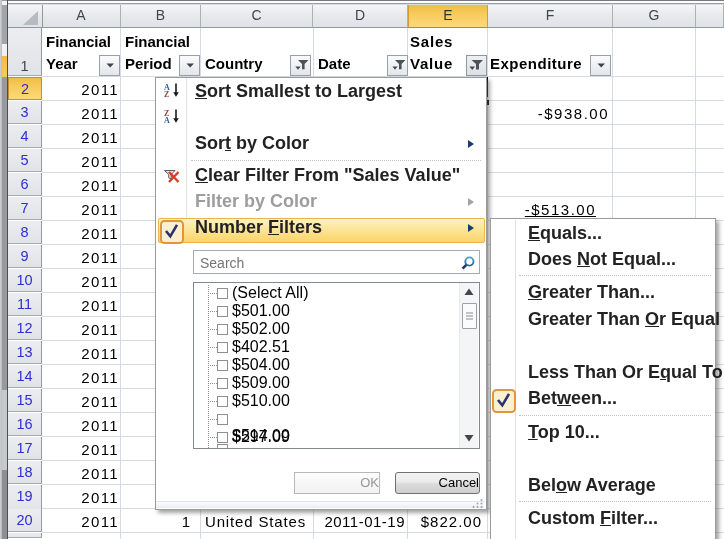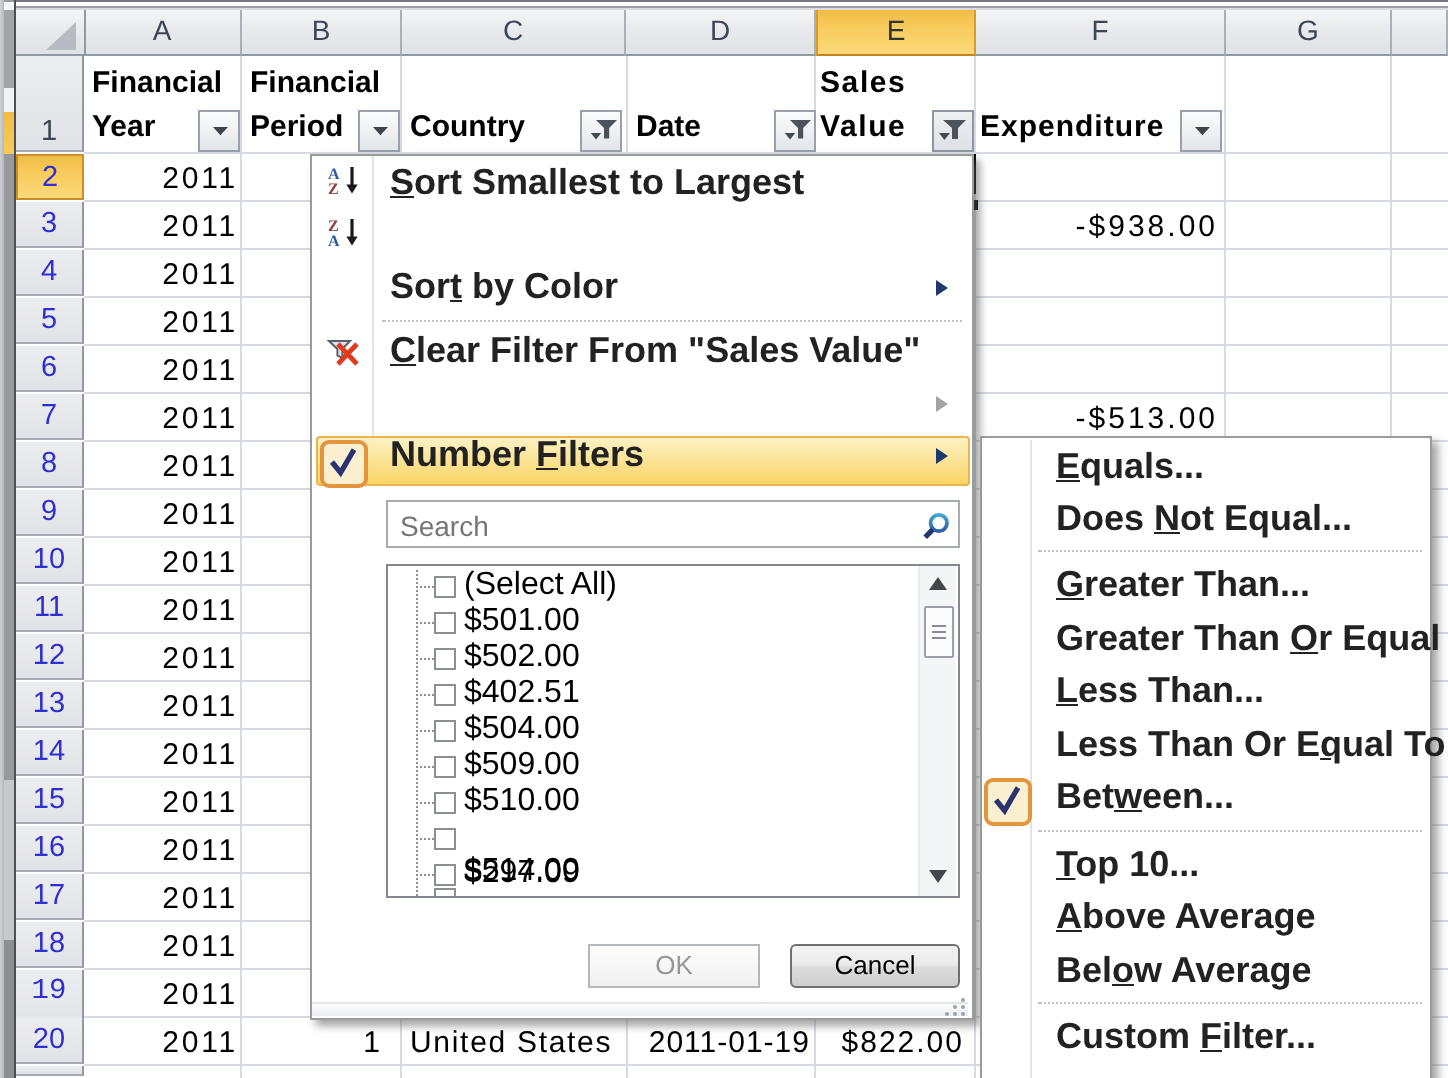--- a/index.html
+++ b/index.html
@@ -59,21 +59,21 @@
 #listbox{left:193px;top:282px;width:287px;height:167px;box-sizing:border-box;border:1px solid #828790;background:#fff;overflow:hidden;}
 .litem{position:absolute;font-size:16px;color:#000;white-space:nowrap;}
 .lchk{position:absolute;left:23px;width:11px;height:11px;border:1px solid #8b8f94;background:#fff;box-sizing:border-box;}
 .treev{position:absolute;left:14px;width:1px;background-image:linear-gradient(180deg,#909090 1px,transparent 1px);background-size:1px 2px;}
 .treeh{position:absolute;left:14px;height:1px;width:9px;background-image:linear-gradient(90deg,#909090 1px,transparent 1px);background-size:2px 1px;}
 
 #sbar{left:459px;top:283px;width:19px;height:165px;background:#f4f5f6;border-left:1px solid #e8eaec;box-sizing:border-box;}
 .sbtn{position:absolute;left:0px;width:18px;height:17px;}
 #sthumb{position:absolute;left:1.5px;top:20px;width:15px;height:26px;box-sizing:border-box;background:#fbfbfb;border:1px solid #9aa0a6;border-radius:1px;}
 
-.btn{box-sizing:border-box;font-size:13px;text-align:center;}
+.btn{box-sizing:border-box;font-size:13px;text-align:right;}
 #okbtn{left:294px;top:472px;width:86px;height:22px;line-height:20px;border:1px solid #b5b8bb;background:linear-gradient(180deg,#fdfdfd,#f1f1f2);color:#969696;}
 #cancelbtn{left:395px;top:472px;width:85px;height:22px;line-height:20px;border:1px solid #707070;border-radius:3px;
   background:linear-gradient(180deg,#f2f2f2 0,#ebebeb 45%,#dbdbdb 55%,#cfcfcf 100%);color:#000;}
 </style>
 </head>
 <body>
 
 <div id="grid">
 <div class="abs vline" style="left:120px;"></div>
 <div class="abs vline" style="left:200px;"></div>
@@ -124,21 +124,21 @@
 <div class="abs rowhdr" style="top:245px;height:23px;line-height:23px;">9</div>
 <div class="abs rowhdr" style="top:269px;height:23px;line-height:23px;">10</div>
 <div class="abs rowhdr" style="top:293px;height:23px;line-height:23px;">11</div>
 <div class="abs rowhdr" style="top:317px;height:23px;line-height:23px;">12</div>
 <div class="abs rowhdr" style="top:341px;height:23px;line-height:23px;">13</div>
 <div class="abs rowhdr" style="top:365px;height:23px;line-height:23px;">14</div>
 <div class="abs rowhdr" style="top:389px;height:23px;line-height:23px;">15</div>
 <div class="abs rowhdr" style="top:413px;height:23px;line-height:23px;">16</div>
 <div class="abs rowhdr" style="top:437px;height:23px;line-height:23px;">17</div>
 <div class="abs rowhdr" style="top:461px;height:23px;line-height:23px;">18</div>
-<div class="abs rowhdr" style="top:485px;height:31px;line-height:23px;font-family:Liberation Mono, monospace;">19</div>
+<div class="abs rowhdr" style="top:485px;height:31px;line-height:23px;">19</div>
 <div class="abs rowhdr" style="top:509px;height:23px;line-height:23px;">20</div>
 <div class="abs rowhdr" style="top:533px;height:5px;line-height:5px;"></div>
 </div>
 
 <div class="abs" id="topchrome"></div>
 <div class="abs" id="leftstrip">
     <div class="s1"></div>
     <div class="s2"></div>
     <div class="s3"></div>
     <div class="s4"></div>
@@ -200,21 +200,21 @@
 <div class="abs cell" style="left:42px;top:413px;width:77px;text-align:right;letter-spacing:1.4px;">2011</div>
 <div class="abs cell" style="left:42px;top:437px;width:77px;text-align:right;letter-spacing:1.4px;">2011</div>
 <div class="abs cell" style="left:42px;top:461px;width:77px;text-align:right;letter-spacing:1.4px;">2011</div>
 <div class="abs cell" style="left:42px;top:485px;width:77px;text-align:right;letter-spacing:1.4px;">2011</div>
 <div class="abs cell" style="left:42px;top:509px;width:77px;text-align:right;letter-spacing:1.4px;">2011</div>
 </div>
 <div class="abs cell" style="left:488px;top:101px;width:124px;">
     <span style="position:absolute;right:3px;letter-spacing:1.5px;">-$938.00</span>
   </div>
 <div class="abs cell" style="left:488px;top:197px;width:124px;">
-    <span style="position:absolute;right:3px;letter-spacing:1.5px;">-$513.00</span>
+    <span style="position:absolute;right:16px;letter-spacing:1.5px;text-decoration:underline;">-$513.00</span>
   </div>
 <div class="abs cell" style="left:121px;top:509px;width:75px;">
     <span style="position:absolute;right:6px;">1</span>
   </div>
 <div class="abs cell" style="left:205px;top:509px;letter-spacing:0.85px;">United States</div>
 <div class="abs cell" style="left:313px;top:509px;width:94px;">
     <span style="position:absolute;right:2px;letter-spacing:0.5px;">2011-01-19</span>
   </div>
 <div class="abs cell" style="left:408px;top:509px;width:79px;">
     <span style="position:absolute;right:5px;letter-spacing:1px;">$822.00</span>
@@ -223,20 +223,21 @@
 <div class="abs" style="left:485.5px;top:77px;width:2.5px;height:19.5px;background:#000;"></div>
 <div class="abs" style="left:484.5px;top:99.5px;width:4.5px;height:5px;background:#000;"></div>
 
 <div class="abs menu" id="mainmenu" style="left:155px;top:77px;width:330px;height:431px;">
   <div class="abs" style="left:30px;top:0px;width:1px;height:165px;background:#e2e2e2;"></div>
 
   <div class="abs mitem" style="left:39px;top:2px;"><u>S</u>ort Smallest to Largest</div>
   <div class="abs mitem" style="left:39px;top:54px;">Sor<u>t</u> by Color</div>
   <div class="abs msep" style="left:35px;top:82px;width:290px;"></div>
   <div class="abs mitem" style="left:39px;top:86px;"><u>C</u>lear Filter From "Sales Value"</div>
+  <div class="abs mitem mgrey" style="left:39px;top:112px;">Filter by Color</div>
   <div class="abs hl" style="left:1.5px;top:140px;width:327px;height:25px;"></div>
   <div class="abs mitem" style="left:39px;top:138px;">Number <u>F</u>ilters</div>
 
   <div class="abs marrow" style="left:312px;top:62px;"></div>
   <div class="abs marrow marrowg" style="left:312px;top:120px;"></div>
   <div class="abs marrow" style="left:312px;top:146px;"></div>
 
   <svg class="abs" style="left:3px;top:4px;" width="24" height="18">
     <text x="5" y="7.5" font-family="Liberation Serif" font-weight="bold" font-size="8" fill="#2e5c9e">A</text>
     <text x="5" y="15" font-family="Liberation Serif" font-weight="bold" font-size="8" fill="#94403c">Z</text>
@@ -334,26 +335,24 @@
     <circle cx="11.5" cy="9" r="1" fill="#9aa3ac"></circle>
 </svg>
 
 <div class="abs menu" id="submenu" style="left:490px;top:218px;width:224px;height:330px;">
   <div class="abs" style="left:24px;top:1px;width:1px;height:328px;background:#e2e2e2;"></div>
   <div class="abs mitem" style="left:37px;top:3px;"><u>E</u>quals...</div>
   <div class="abs mitem" style="left:37px;top:29px;">Does <u>N</u>ot Equal...</div>
   <div class="abs msep" style="left:28px;top:55.5px;width:192px;"></div>
   <div class="abs mitem" style="left:37px;top:62px;"><u>G</u>reater Than...</div>
   <div class="abs mitem" style="left:37px;top:88.5px;">Greater Than <u>O</u>r Equal To...</div>
-  <div class="abs mitem" style="left:37px;top:115px;"><u>L</u>ess Than...</div>
   <div class="abs mitem" style="left:37px;top:141.5px;">Less Than Or E<u>q</u>ual To...</div>
   <div class="abs mitem" style="left:37px;top:168px;">Bet<u>w</u>een...</div>
   <div class="abs msep" style="left:28px;top:195.5px;width:192px;"></div>
   <div class="abs mitem" style="left:37px;top:201.5px;"><u>T</u>op 10...</div>
-  <div class="abs mitem" style="left:37px;top:228px;"><u>A</u>bove Average</div>
   <div class="abs mitem" style="left:37px;top:254.5px;">Bel<u>o</u>w Average</div>
   <div class="abs msep" style="left:28px;top:282px;width:192px;"></div>
   <div class="abs mitem" style="left:37px;top:287.5px;">Custom <u>F</u>ilter...</div>
 
   <div class="abs chkbox" style="left:1px;top:169.5px;width:24px;height:24px;"></div>
   <svg class="abs" style="left:1px;top:169.5px;" width="24" height="24">
       <path d="M6,11 L10.3,16.3 L17,4.8" stroke="#2a3372" stroke-width="2.6" fill="none"></path>
     </svg>
 </div>
 

